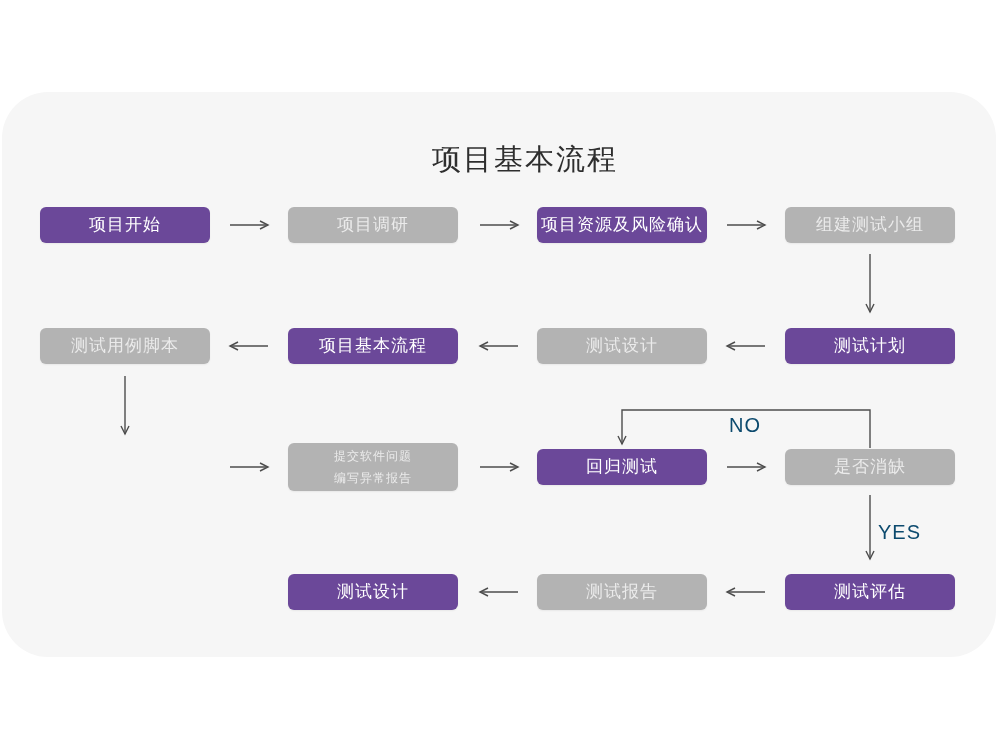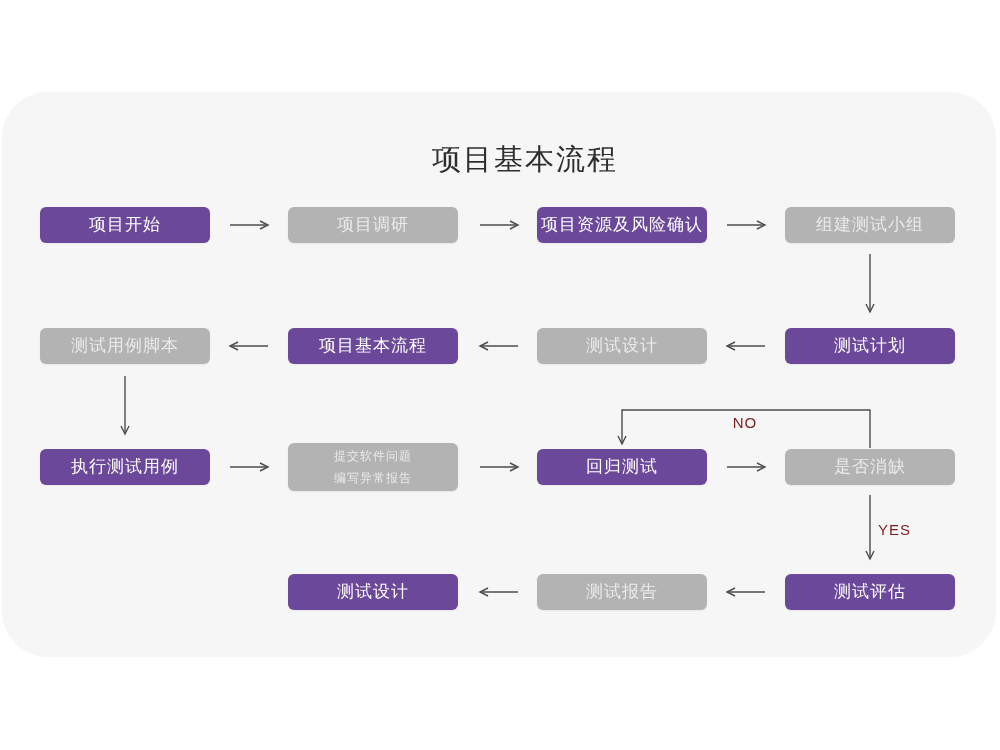--- a/index.html
+++ b/index.html
@@ -13,21 +13,21 @@
         display:flex;flex-direction:column;align-items:center;justify-content:center;
         font-size:17px;letter-spacing:1px;line-height:22px;
         box-shadow:0 1px 2px rgba(0,0,0,0.06);font-family:Liberation Serif, serif;}
   .node.purple{background:#6b4899;color:#ffffff;}
   .node.gray{background:#b3b3b3;color:#ebebeb;}
   .node.tall{height:48px;font-size:12px;}
   .c1{left:40px}.c2{left:288px}.c3{left:537px}.c4{left:785px}
   .r1{top:207px}.r2{top:328px}.r3{top:449px}.r4{top:574px}
   .r3.tall{top:443px}
   .arrows{position:absolute;left:0;top:0;width:1000px;height:750px;pointer-events:none;}
-  .edge-label{position:absolute;font-size:15px;color:#7f1d1d;letter-spacing:1px;}
+  .edge-label{position:absolute;font-size:20px;color:#0c4a6e;letter-spacing:1px;}
   .edge-label.no{left:720px;top:414px;width:50px;text-align:center;}
   .edge-label.yes{left:878px;top:521px;}
 </style>
 </head>
 <body>
 
 <div class="stage">
 
   <div class="card"></div>
 
@@ -69,21 +69,20 @@
   <div class="node c1 r1 purple">项目开始</div>
   <div class="node c2 r1 gray">项目调研</div>
   <div class="node c3 r1 purple">项目资源及风险确认</div>
   <div class="node c4 r1 gray">组建测试小组</div>
 
   <div class="node c1 r2 gray">测试用例脚本</div>
   <div class="node c2 r2 purple">项目基本流程</div>
   <div class="node c3 r2 gray">测试设计</div>
   <div class="node c4 r2 purple">测试计划</div>
 
-  <div class="node c1 r3 purple">执行测试用例</div>
   <div class="node c2 r3 tall gray">
     <span>提交软件问题</span>
     <span>编写异常报告</span>
   </div>
   <div class="node c3 r3 purple">回归测试</div>
   <div class="node c4 r3 gray">是否消缺</div>
 
   <div class="node c2 r4 purple">测试设计</div>
   <div class="node c3 r4 gray">测试报告</div>
   <div class="node c4 r4 purple">测试评估</div>

